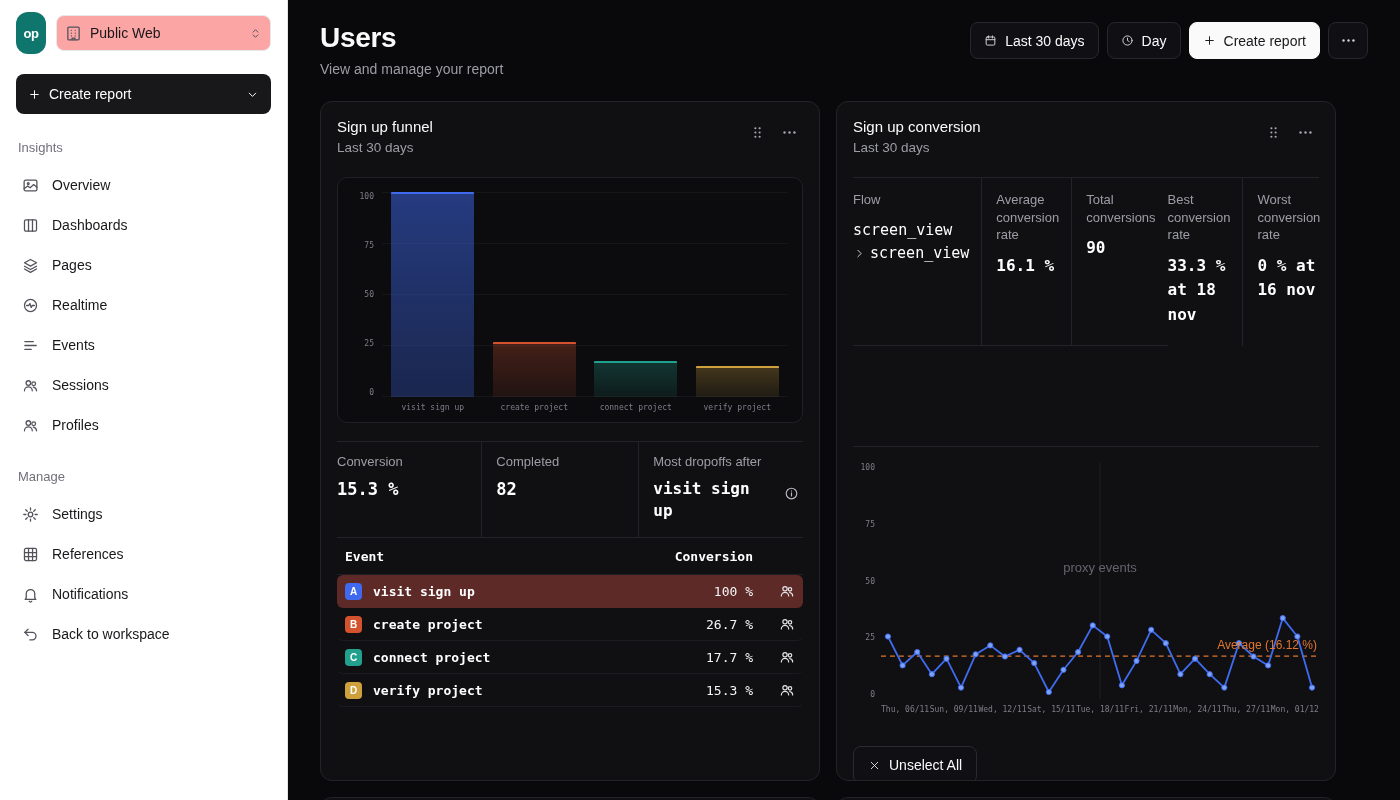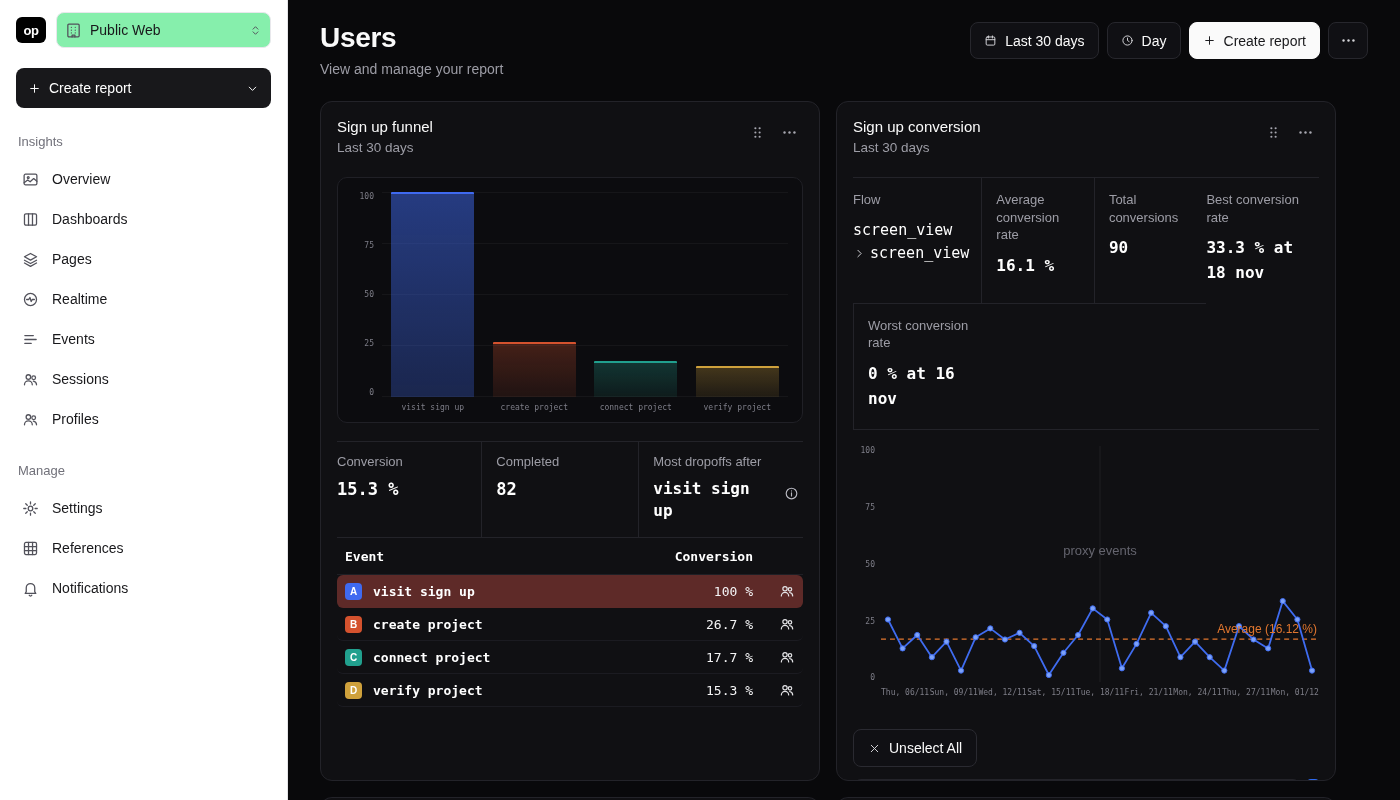--- a/index.html
+++ b/index.html
@@ -6,24 +6,24 @@
   html,body { width:1400px; height:800px; overflow:hidden; }
   body { font-family:"Liberation Sans", sans-serif; background:#09090b; }
   button { font-family:inherit; }
 
   .app { display:flex; width:1400px; height:800px; }
 
   
   .sidebar { width:288px; min-width:288px; background:#ffffff; border-right:1px solid #e4e4e7;
              display:flex; flex-direction:column; padding:12px 16px 16px; }
   .ws-row { display:flex; align-items:center; gap:10px; }
-  .logo { width:30px; height:26px; border-radius:6px; background:#000000; color:#fff; font-weight:700;
+  .logo { width:30px; height:42px; border-radius:12px; background:#0f766e; color:#fff; font-weight:700;
           font-size:13px; display:flex; align-items:center; justify-content:center; letter-spacing:-0.5px; }
   .ws-select { flex:1; display:flex; align-items:center; gap:8px; height:36px; padding:16px 8px;
-               border:1px solid #e8e8ec; background:#86efac; border-radius:8px; font-size:14px; color:#18181b; cursor:pointer; }
+               border:1px solid #e8e8ec; background:#fca5a5; border-radius:8px; font-size:14px; color:#18181b; cursor:pointer; }
   .ws-select .chev { margin-left:auto; color:#71717a; }
   .icon { display:inline-flex; align-items:center; justify-content:center; }
   .icon svg { width:17px; height:17px; }
   .icon.sm svg { width:13px; height:13px; }
   .ws-select .icon, .nav-item .icon { color:#52525b; }
 
   .create-btn { margin-top:20px; width:100%; height:40px; background:#18181b; color:#fff; border:none;
                 border-radius:8px; display:flex; align-items:center; gap:8px; padding:0 12px;
                 font-size:14px; font-weight:500; cursor:pointer; }
   .create-btn .icon { color:#fff; }
@@ -101,21 +101,21 @@
   .frow.hl { background:#5e2a28; border-bottom-color:transparent; }
   .badge { width:17px; height:17px; border-radius:4px; color:#fff; font-size:10px; font-weight:700;
            display:flex; align-items:center; justify-content:center; margin-right:11px;
            font-family:"Liberation Sans", sans-serif; }
   .ev { flex:1; font-weight:700; color:#fff; }
   .cv { width:84px; text-align:right; color:#f4f4f5; }
   .usr { width:42px; display:flex; justify-content:flex-end; color:#e4e4e7; background:none; border:none; cursor:pointer; }
   .usr svg { width:16px; height:16px; }
 
   
-  .conv-stats { margin-top:22px; display:grid; grid-template-columns:1fr 1fr 1fr 1fr;
+  .conv-stats { margin-top:22px; display:grid; grid-template-columns:1fr 1fr 1fr 1fr 1fr;
                 border-top:1px solid #232329; border-bottom:1px solid #232329; }
   .cstat { padding:13px 12px 18px 0; min-height:100px; }
   .cstat.bl { border-left:1px solid #232329; padding-left:14px; }
   .cstat.bb { border-bottom:1px solid #232329; }
   .cstat-label { font-size:13px; color:#9d9da6; line-height:1.35; }
   .cstat-value { margin-top:10px; font-family:"DejaVu Sans Mono", monospace; font-size:16px; font-weight:700;
                  color:#fff; line-height:1.55; }
   .flow-value { font-weight:500; font-size:15px; }
   .flow-line2 { display:flex; align-items:center; gap:4px; }
   .flow-line2 .icon { color:#d4d4d8; }
@@ -271,20 +271,29 @@
           <span>References</span>
         </button>
         <button class="nav-item">
           <span class="icon ">
             <svg viewBox="0 0 24 24" fill="none" stroke="currentColor" stroke-width="1.8" stroke-linecap="round" stroke-linejoin="round">
               <path d="M18 16.5v-5.5a6 6 0 1 0-12 0v5.5L4.5 19h15L18 16.5z"></path>
               <path d="M10.2 21.5a2 2 0 0 0 3.6 0"></path>
             </svg>
           </span>
           <span>Notifications</span>
+        </button>
+        <button class="nav-item">
+          <span class="icon ">
+            <svg viewBox="0 0 24 24" fill="none" stroke="currentColor" stroke-width="1.8" stroke-linecap="round" stroke-linejoin="round">
+              <path d="M8.5 13.5L4 9l4.5-4.5"></path>
+              <path d="M4 9h10.5a5.25 5.25 0 0 1 0 10.5H11"></path>
+            </svg>
+          </span>
+          <span>Back to workspace</span>
         </button>
       </nav>
 
   </aside>
 
   <main class="main">
 
     <div class="main-header">
       <div>
         <h1 class="page-title">Users</h1>

